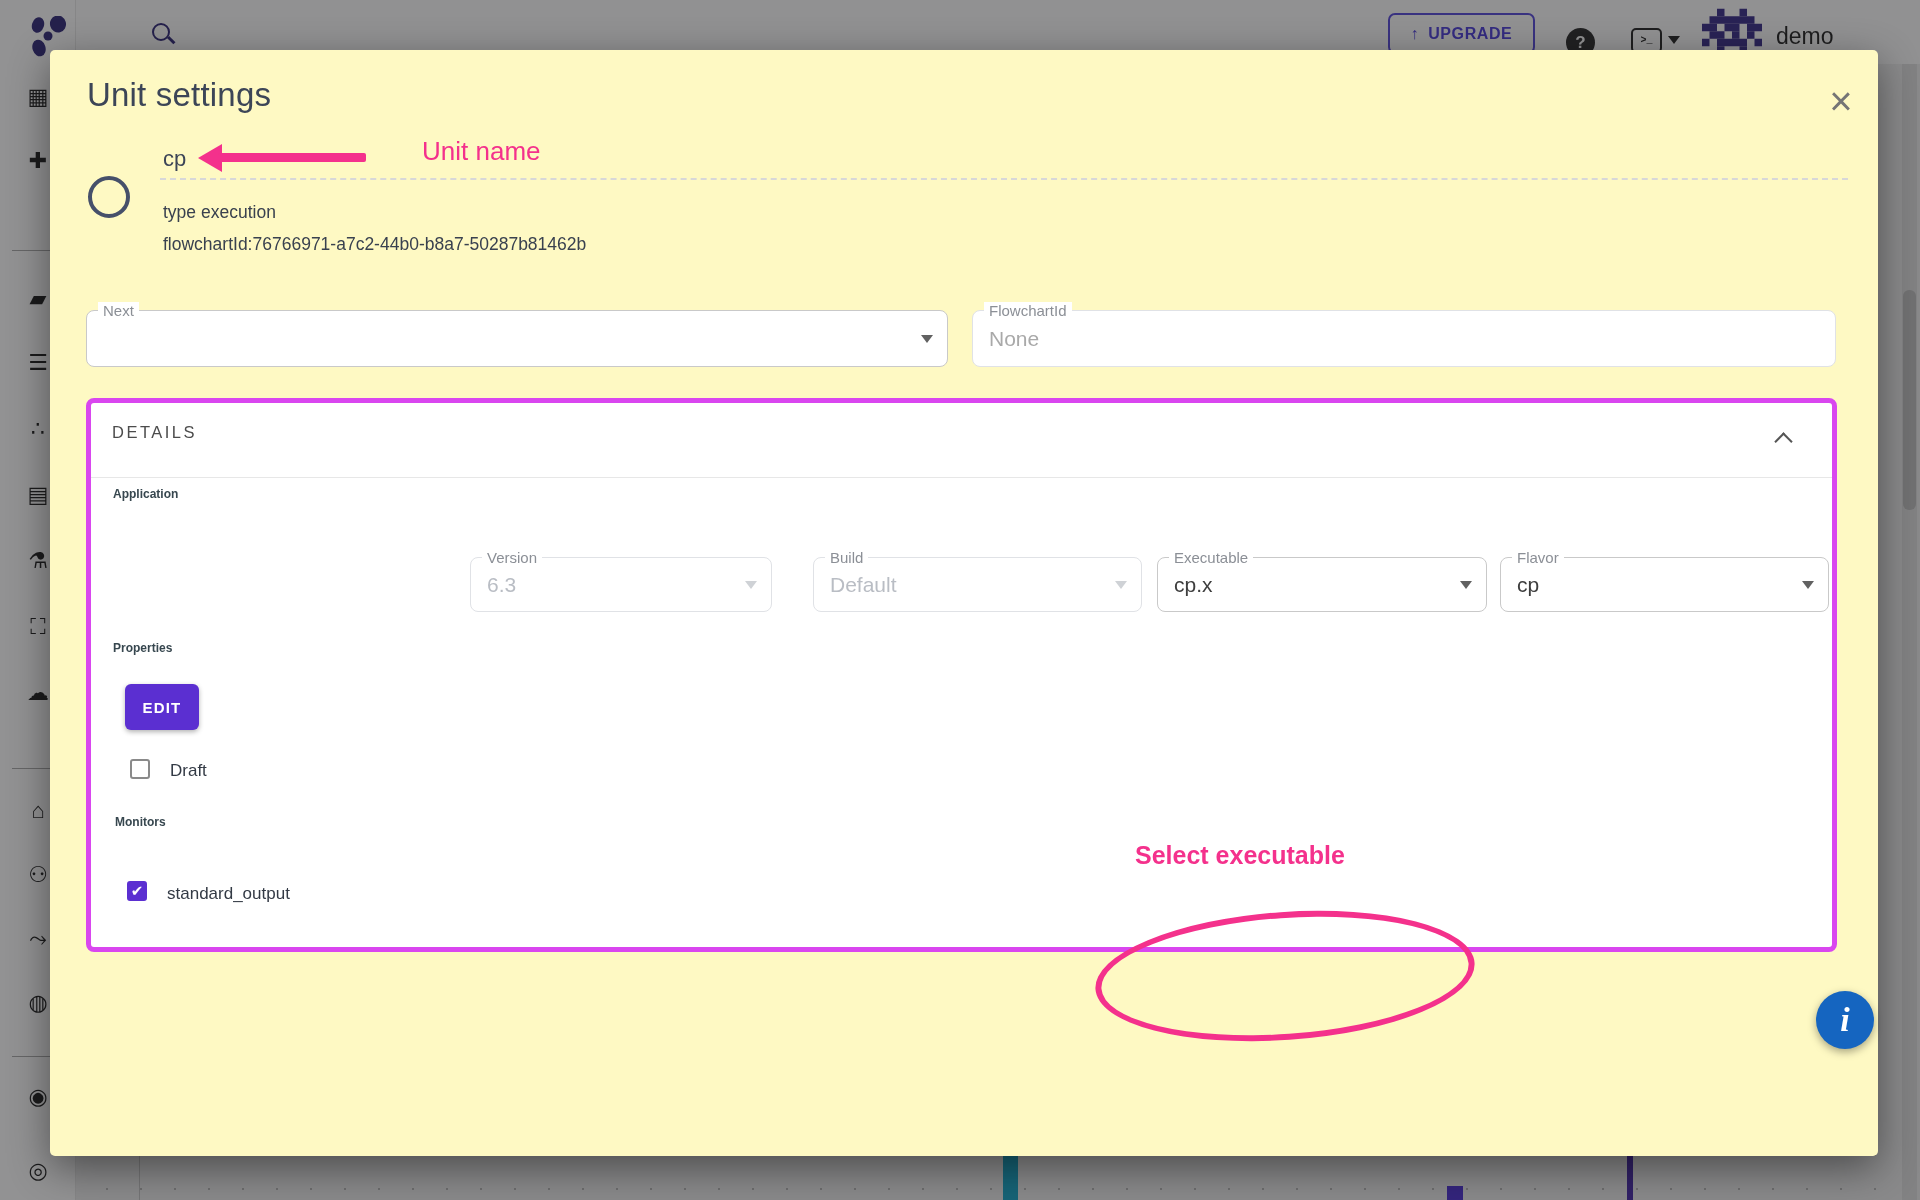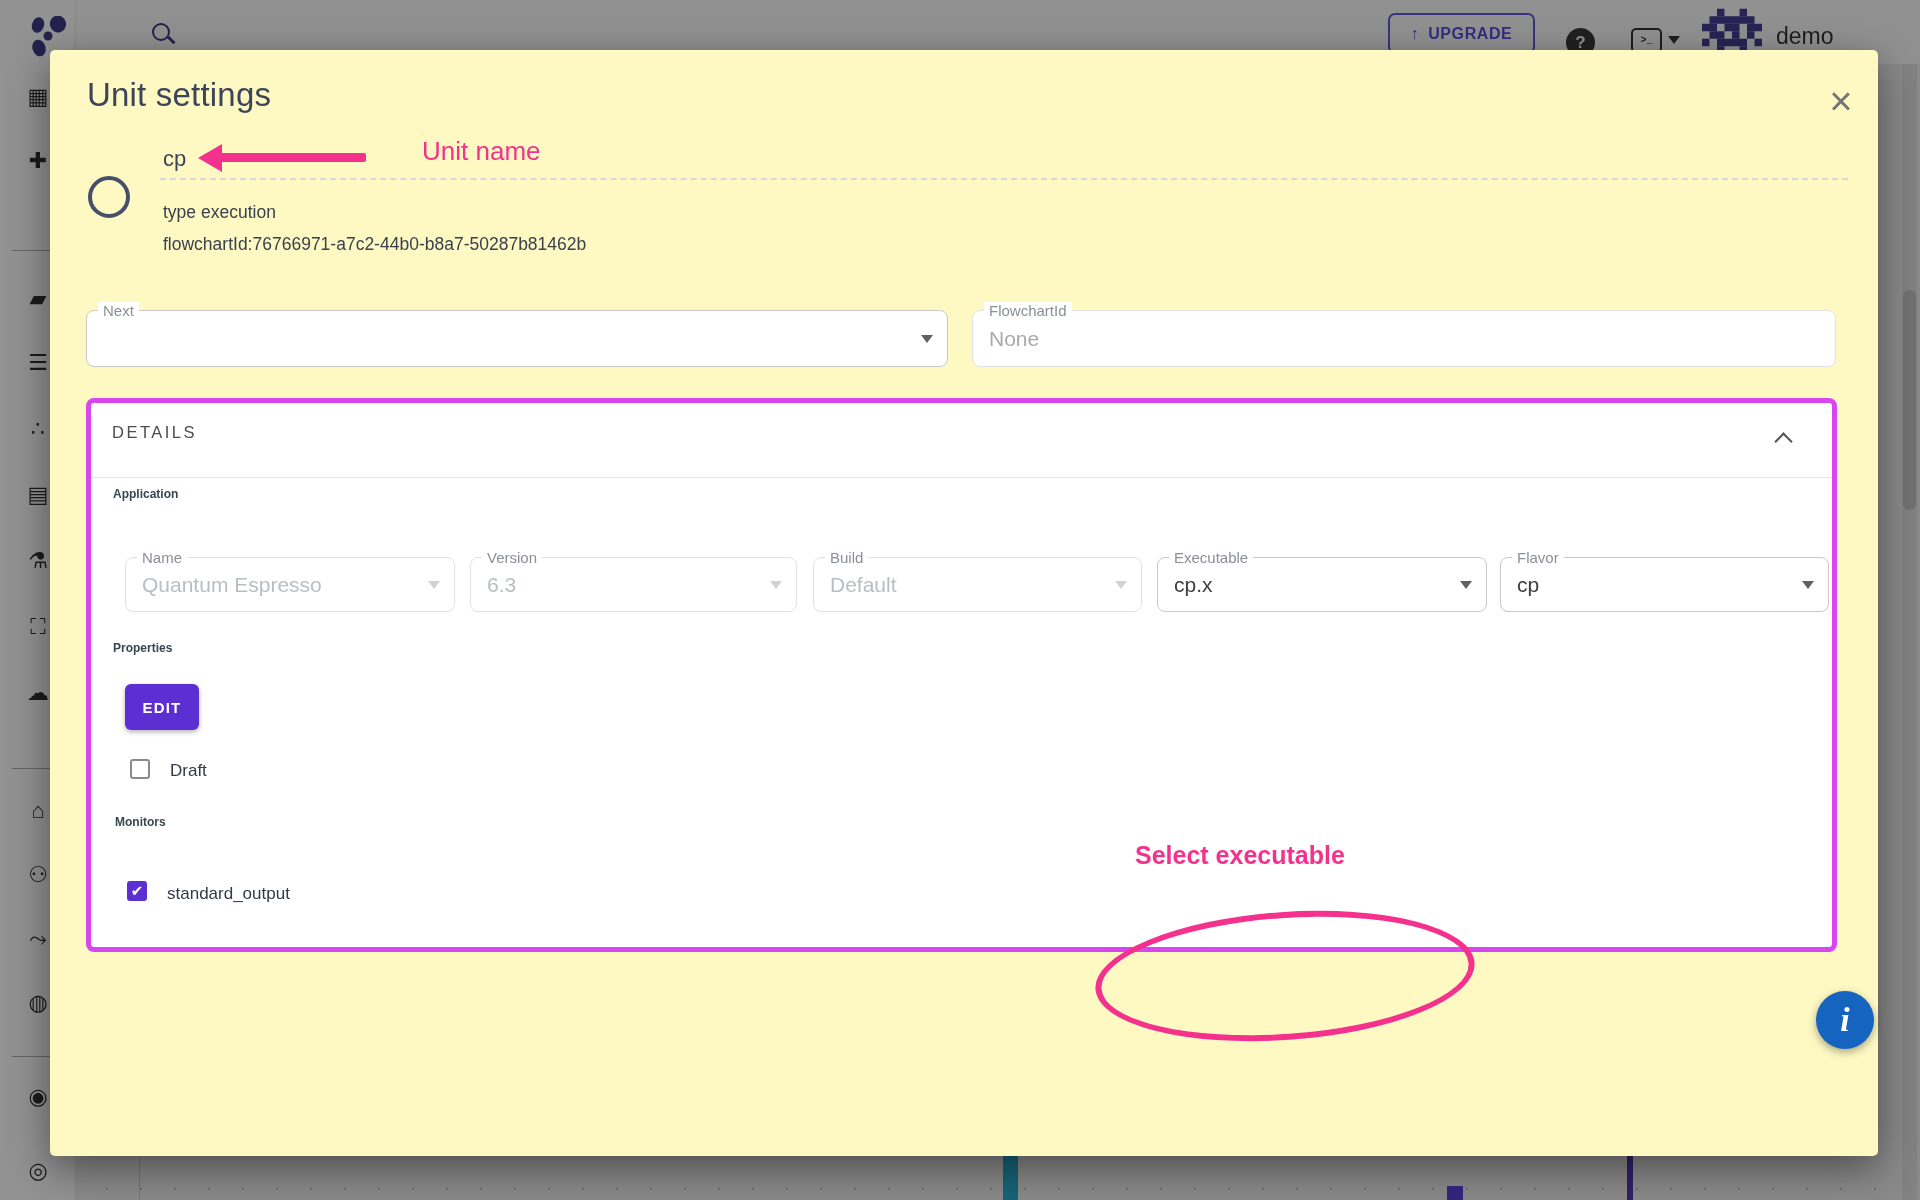--- a/index.html
+++ b/index.html
@@ -214,26 +214,21 @@
       <span class="f-caret"></span>
     </div>
 
     <div class="abs card details-card">
       <div class="card-head">DETAILS</div>
       <div class="chev chev-up"></div>
       <div class="card-div" style="top:74px"></div>
 
       <div class="sec-label" style="left:22px;top:84px">Application</div>
 
-      <div class="abs field app-field disabled" style="left:34px;width:330px">
-        <span class="f-label">Name</span>
-        <span class="f-value dim">Quantum Espresso</span>
-        <span class="f-caret dim"></span>
-      </div>
-      <div class="abs field app-field disabled" style="left:379px;width:327px">
+      <div class="abs field app-field disabled" style="left:379px;width:302px">
         <span class="f-label">Version</span>
         <span class="f-value dim">6.3</span>
         <span class="f-caret dim"></span>
       </div>
       <div class="abs field app-field" style="left:1066px;width:330px">
         <span class="f-label">Executable</span>
         <span class="f-value">cp.x</span>
         <span class="f-caret"></span>
       </div>
       <div class="abs field app-field disabled" style="left:722px;width:329px">

